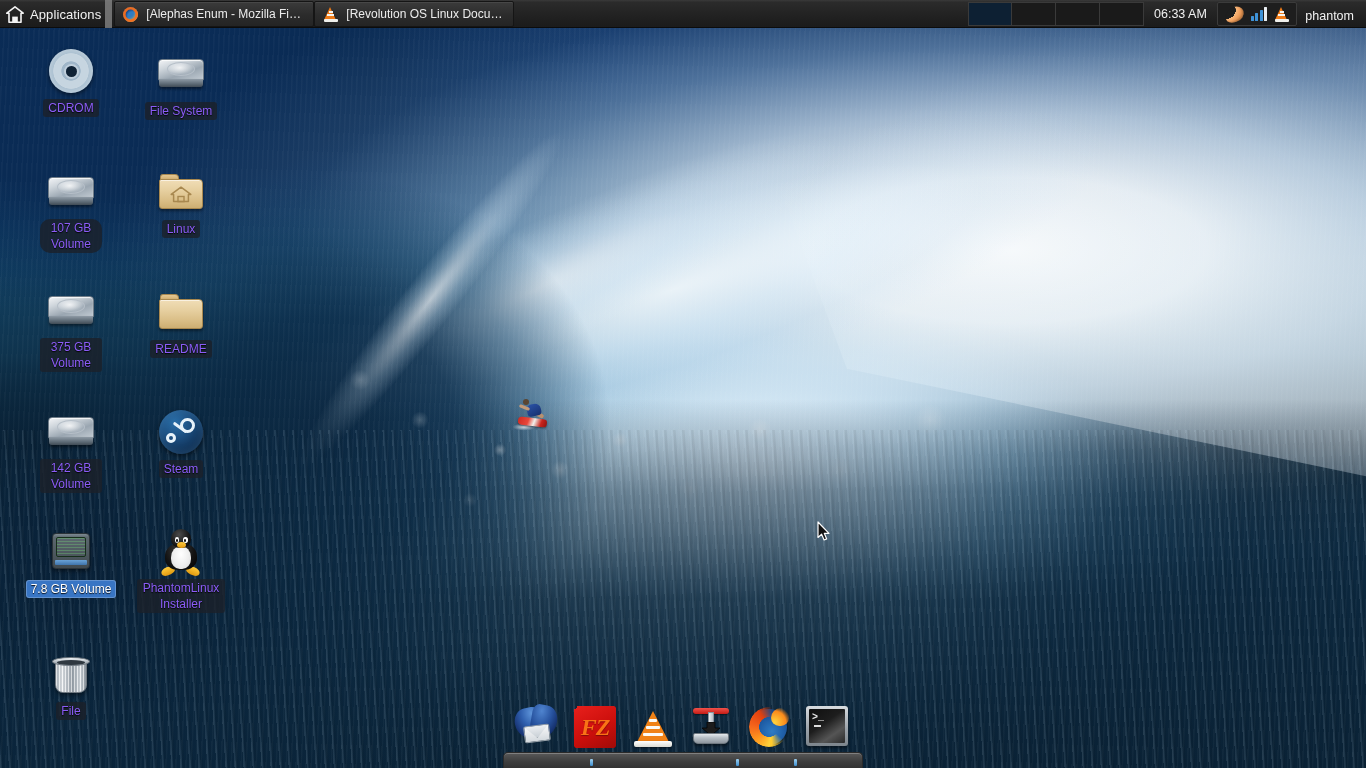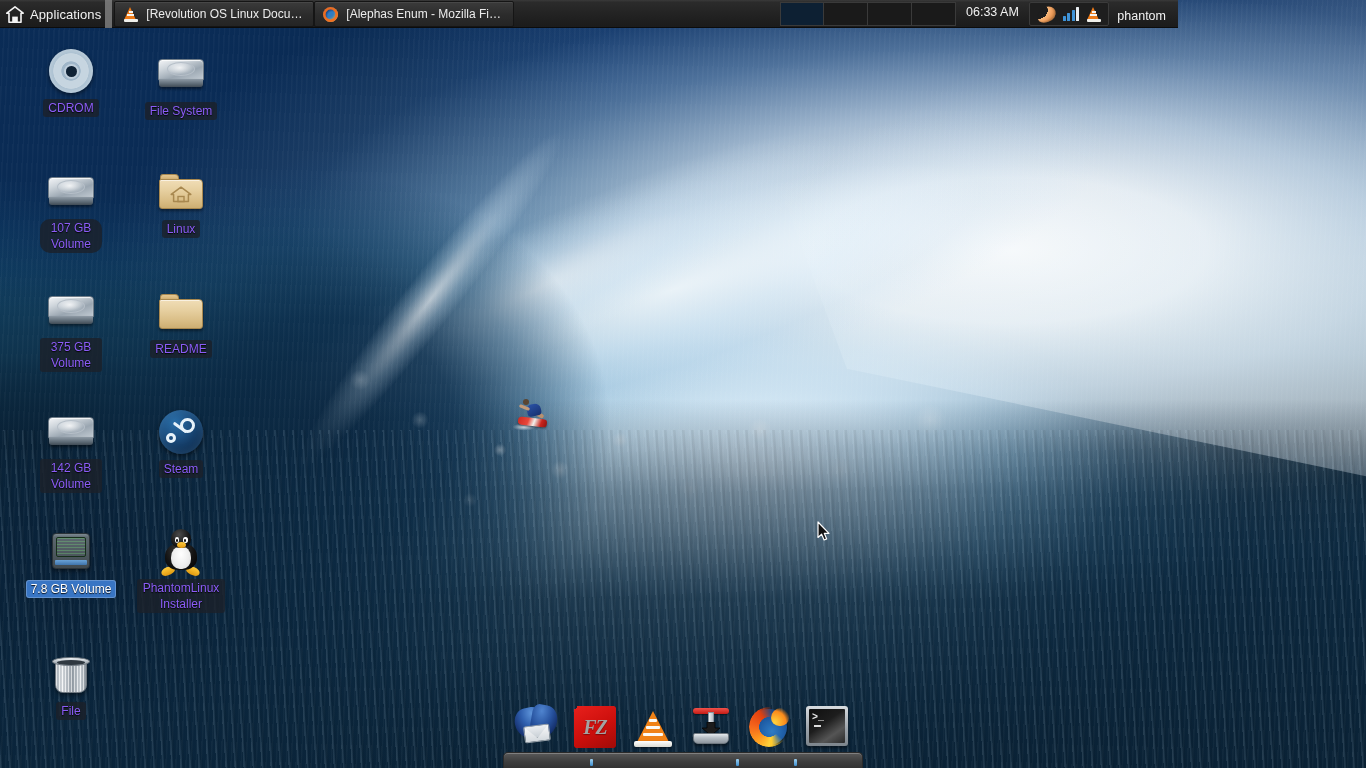--- a/index.html
+++ b/index.html
@@ -169,21 +169,21 @@
     background:#b8906f; border-radius:2px; transform:rotate(26deg);
   }
   #surfer .spray {
     position:absolute; left:-8px; top:26px; width:30px; height:10px;
     background:radial-gradient(ellipse 16px 5px at 14px 5px,
       rgba(255,255,255,.75),rgba(255,255,255,0) 72%);
   }
 
   
   #top-panel {
-    position:absolute; left:0; top:0; width:1178px; height:28px;
+    position:absolute; left:0; top:0; width:1366px; height:28px;
     background:linear-gradient(to bottom,#3a3a3a 0%,#2b2b2b 8%,#222 55%,#1b1b1b 100%);
     border-bottom:1px solid #0c0c0c;
     display:flex; align-items:stretch; z-index:50;
     color:#f2f2f2; font-size:12.5px;
   }
   .panel-btn {
     display:flex; align-items:center; gap:6px; padding:0 7px;
     cursor:default; white-space:nowrap; height:28px;
   }
   #applications-btn { padding-left:6px; padding-right:4px; }
@@ -214,21 +214,21 @@
   #workspace-switcher {
     display:flex; align-items:center; height:28px; padding:2px 0;
   }
   .ws-cell {
     width:44px; height:24px; border:1px solid #3a3a3a;
     border-left:none; background:#1a1a1a;
   }
   .ws-cell:first-child { border-left:1px solid #3a3a3a; }
   .ws-cell.active { background:#0d2033; }
 
-  #clock { display:flex; align-items:flex-end; padding:8px 10px; font-size:12.5px; color:#f0f0f0; }
+  #clock { display:flex; align-items:center; padding:0 10px; font-size:12.5px; color:#f0f0f0; }
 
   #systray {
     display:flex; align-items:center; gap:7px; height:24px;
     margin:2px 4px 2px 0; padding:0 7px;
     border:1px solid #3b3b3b; background:#1e1e1e; border-radius:2px;
   }
   #username { display:flex; align-items:center; padding:4px 12px 0 4px; font-size:12.5px; }
 
   
   .tray-ic { width:17px; height:17px; position:relative; }
@@ -485,22 +485,22 @@
   .ic-fz .stamp {
     position:absolute; left:1px; top:1px; width:42px; height:42px;
     background:linear-gradient(150deg,#e8201c 0%,#cc0f0c 55%,#a00b08 100%);
     border-radius:2px;
     -webkit-mask-image:
       radial-gradient(circle 3.2px at 0 0, transparent 3.2px, #000 3.3px);
   }
   .ic-fz .letters {
     position:absolute; left:0; top:0; width:44px; height:44px;
     display:flex; align-items:center; justify-content:center;
-    color:#a3a3a3; font-family:"Liberation Serif", serif;
-    font-weight:bold; font-size:20px; font-style:italic;
+    color:#f97316; font-family:"Liberation Serif", serif;
+    font-weight:bold; font-size:24px; font-style:italic;
     letter-spacing:-1px; text-shadow:0 1px 1px rgba(0,0,0,.35);
   }
 
   
   .ic-vlcb { width:44px; height:44px; position:relative; }
   .ic-vlcb .cone {
     position:absolute; left:5px; bottom:5px; width:0; height:0;
     border-left:17px solid transparent; border-right:17px solid transparent;
     border-bottom:33px solid #f08216;
     filter:drop-shadow(0 1px 2px rgba(0,0,0,.4));
@@ -826,36 +826,36 @@
       </svg>
     </span>
     <span class="label">Applications</span>
   </div>
 
   <div class="panel-grip"></div>
 
   <div class="tasklist">
 
     <div class="task-btn">
+      <span class="tray-ic" style="width:15px;height:15px;flex:0 0 15px;">
+        <span style="display:block;width:15px;height:15px;border-radius:50%;
+          background:radial-gradient(circle at 62% 62%,#2f7cc4 0 34%,#1a4b8c 52%,#13386b 100%);
+          box-shadow:inset 0 0 0 2.6px rgba(244,110,28,.95), inset -2px -2px 3px rgba(255,190,60,.75);"></span>
+      </span>
+      <span class="tlabel">[Alephas Enum - Mozilla Fi…</span>
+    </div>
+
+    <div class="task-btn">
       <span class="vlc-cone">
         <span class="cone"></span>
           <span class="stripe s1"></span>
         <span class="stripe s2"></span>
           <span class="base"></span>
       </span>
       <span class="tlabel">[Revolution OS Linux Docu…</span>
-    </div>
-
-    <div class="task-btn">
-      <span class="tray-ic" style="width:15px;height:15px;flex:0 0 15px;">
-        <span style="display:block;width:15px;height:15px;border-radius:50%;
-          background:radial-gradient(circle at 62% 62%,#2f7cc4 0 34%,#1a4b8c 52%,#13386b 100%);
-          box-shadow:inset 0 0 0 2.6px rgba(244,110,28,.95), inset -2px -2px 3px rgba(255,190,60,.75);"></span>
-      </span>
-      <span class="tlabel">[Alephas Enum - Mozilla Fi…</span>
     </div>
 
   </div>
 
   <div class="panel-spacer"></div>
 
   <div id="workspace-switcher">
     <div class="ws-cell active"></div>
     <div class="ws-cell"></div>
     <div class="ws-cell"></div>

